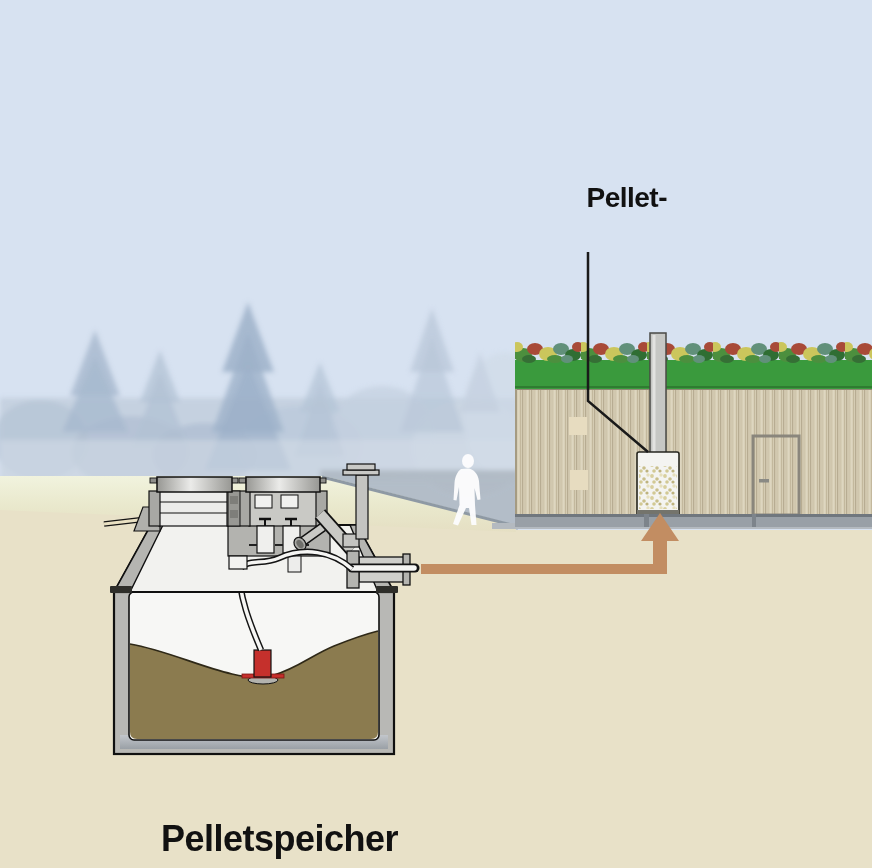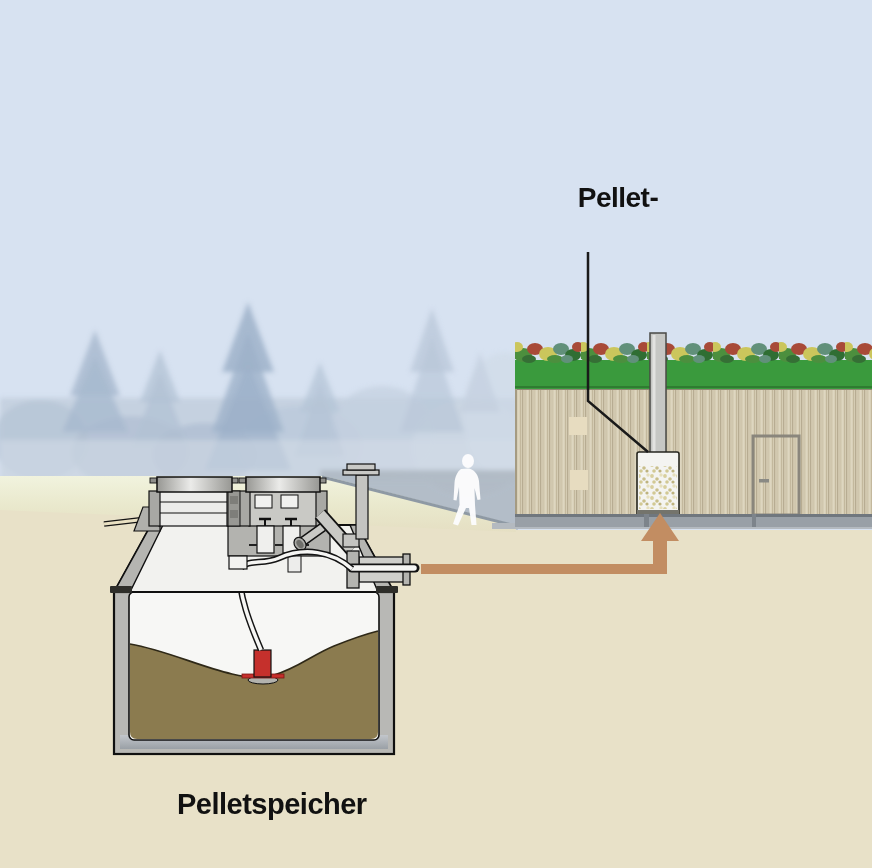--- a/index.html
+++ b/index.html
@@ -5,23 +5,23 @@
   html,body{margin:0;padding:0;background:#fff;}
   .stage{
     position:relative;width:872px;height:868px;overflow:hidden;
     font-family:"Liberation Sans","DejaVu Sans",sans-serif;
   }
   .stage svg{position:absolute;left:0;top:0;}
   .diagram-label{
     position:absolute;color:var(--label-text,#111);
     font-weight:bold;letter-spacing:-0.5px;z-index:5;
   }
-  #label-heating{left:543px;top:183px;width:150px;text-align:center;
+  #label-heating{left:517px;top:183px;width:150px;text-align:right;
     font-size:28px;line-height:30px;}
-  #label-storage{left:161px;top:788px;font-size:29px;margin-left:16px;}
+  #label-storage{left:161px;top:818px;font-size:36px;}
 </style>
 </head>
 <body>
 
 <div class="stage">
 <svg width="872" height="868" viewBox="0 0 872 868">
   <defs>
     <linearGradient id="grassGrad" x1="0" y1="0" x2="0" y2="1">
       <stop offset="0" stop-color="#f1f3de"></stop>
       <stop offset="0.55" stop-color="#e9e8cc"></stop>

